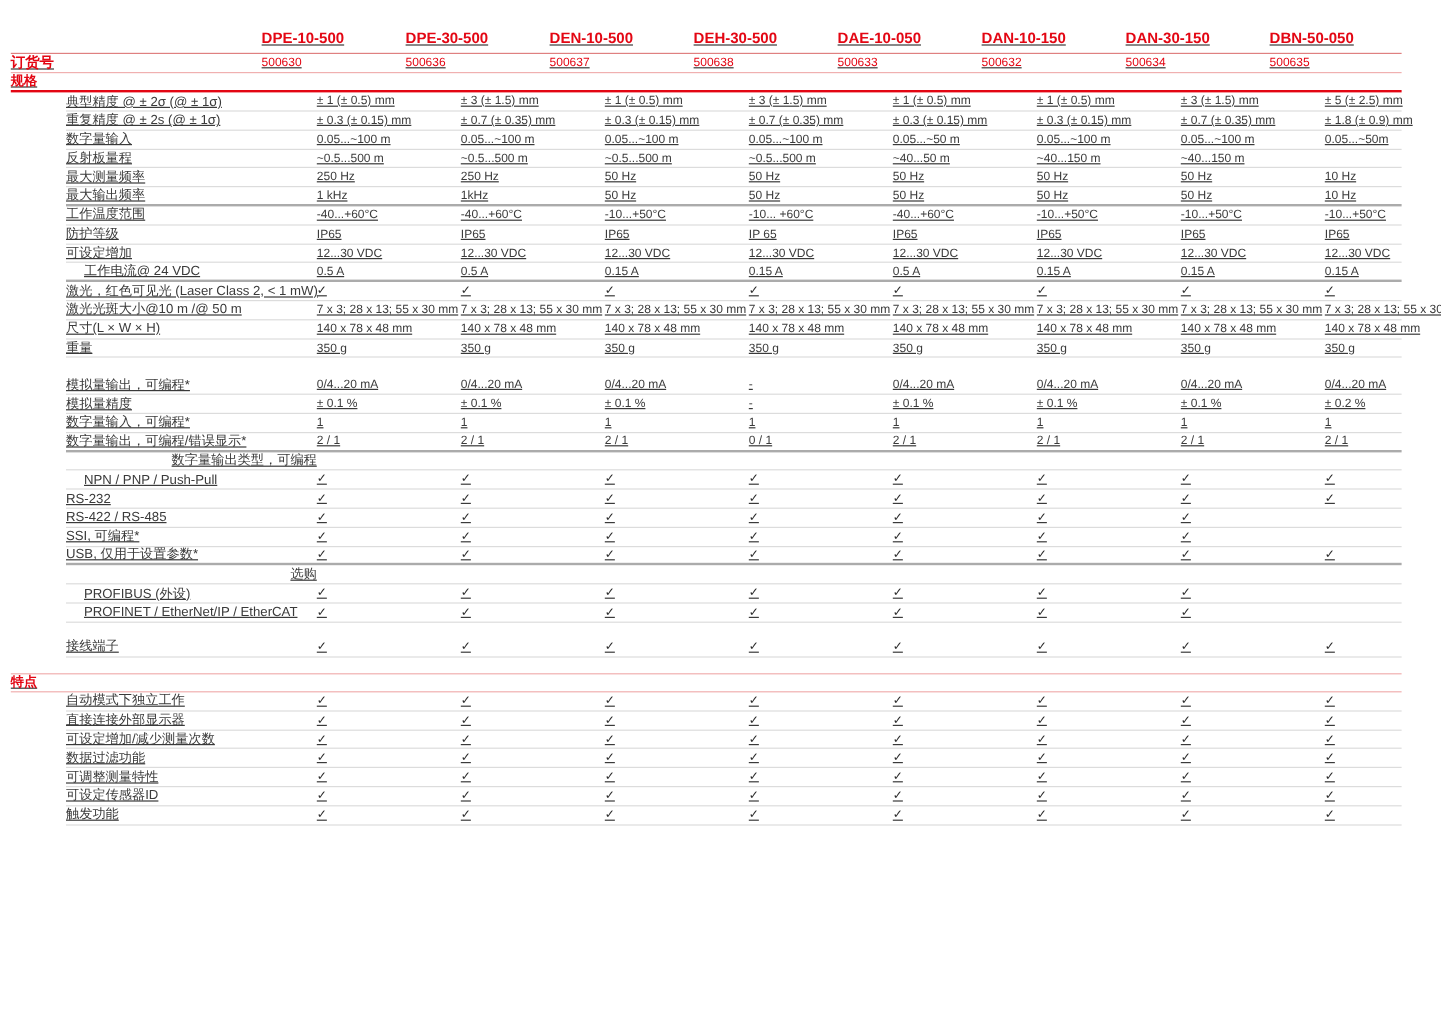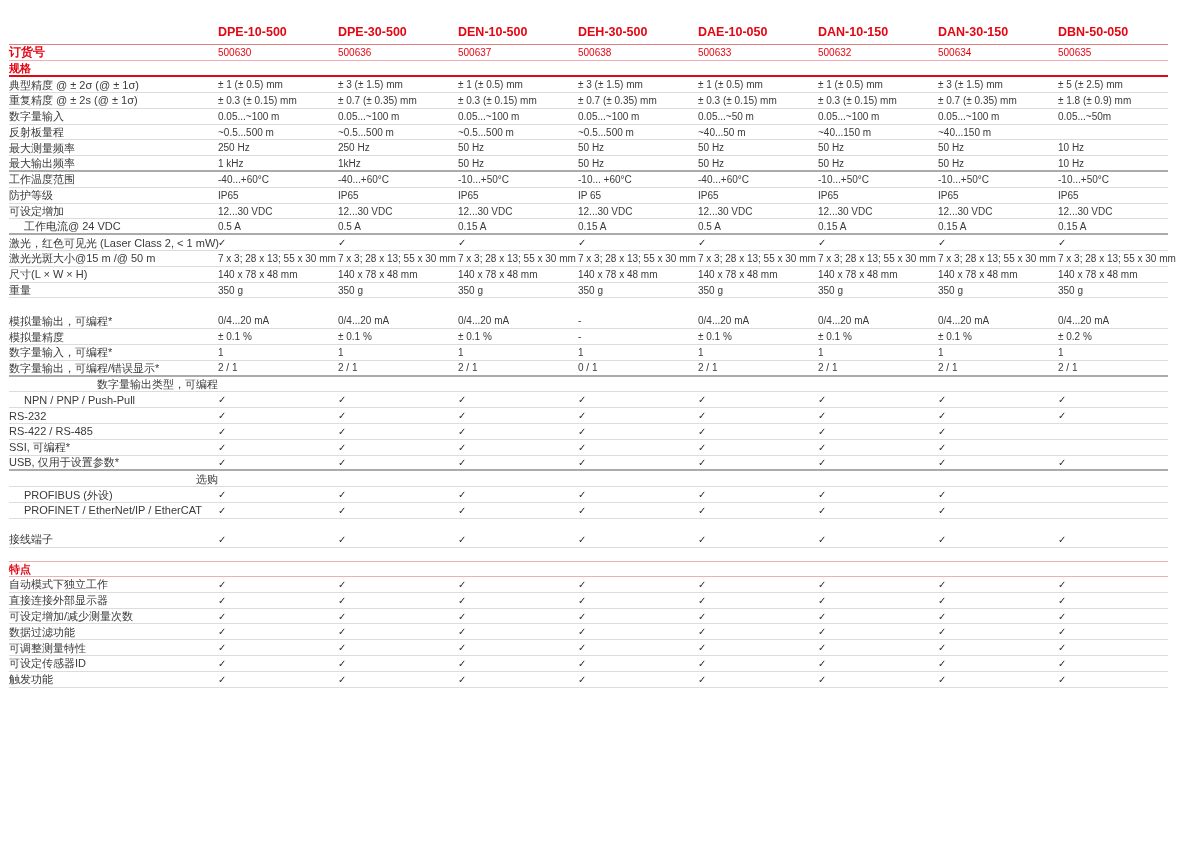--- a/index.html
+++ b/index.html
@@ -1,31 +1,31 @@
 <!DOCTYPE html>
 <html><head>
 <meta charset="utf-8">
 <style>
   * { box-sizing: border-box; margin: 0; padding: 0; }
   html,body { width: 1201px; height: 849px; background:#fff; overflow:hidden; }
   body { font-family: "Liberation Sans","DejaVu Sans",sans-serif; color:#3a3a3a; }
-  .tbl { margin: 26px 0 0 9px; width: 1159px; }
+  .tbl { margin: 26px 0 0 9px; width: 1159px; text-decoration: underline; }
   .r { display: grid; grid-template-columns: 209px repeat(7,120px) 110px; align-items: center; }
   .r .c { white-space: nowrap; overflow: visible; line-height: 1.1; }
   .model-row { padding: 0 0 4px 0; border-bottom: 1.6px solid #df8080; }
   .model-row .c { font-size: 12.5px; font-weight: bold; color:#e30613; }
   .order-row { min-height: 16px; border-bottom: 1.4px solid #f0b0b0; }
   .order-row .lab { font-size: 12px; font-weight: bold; color:#e30613; }
   .order-row .c.val { font-size: 10px; color:#e30613; }
   .sec-head { min-height: 16.5px; }
   .sec-head .lab { font-size: 11px; font-weight: bold; color:#e30613; }
   .sec-head.top-rule { border-top: 1.4px solid #f0b0b0; }
   .sec-head.strong-rule { border-bottom: 2px solid #e30613; }
   .sec-head.soft-rule { border-bottom: 1.4px solid #f0b0b0; }
-  .row { min-height: 15.8px; border-bottom: 1px solid #dcdcdc; }
+  .row { min-height: 15.8px; border-bottom: 1px solid #dcdcdc; margin-left: 46px; }
   .row.strong { border-bottom: 2px solid #ababab; }
   .row .lab { font-size: 11px; color:#3a3a3a; }
   .row .lab.indent { padding-left: 15px; }
   .row .c.val { font-size: 10px; color:#3a3a3a; }
   .row .c.val.chk { font-size: 10px; color:#2e2e2e; }
   .row.subhead .lab { font-size: 11px; color:#3a3a3a;text-align:right; }
   .gap { height: 15px; }
   .gap2 { height: 13px; }
 </style>
 </head>
@@ -172,21 +172,21 @@
       <div class="c val chk">✓</div>
       <div class="c val chk">✓</div>
       <div class="c val chk">✓</div>
       <div class="c val chk">✓</div>
       <div class="c val chk">✓</div>
       <div class="c val chk">✓</div>
       <div class="c val chk">✓</div>
       <div class="c val chk">✓</div>
     </div>
     <div class="r row">
-      <div class="c lab">激光光斑大小@15 m /@ 50 m</div>
+      <div class="c lab">激光光斑大小@10 m /@ 50 m</div>
       <div class="c val">7 x 3; 28 x 13; 55 x 30 mm</div>
       <div class="c val">7 x 3; 28 x 13; 55 x 30 mm</div>
       <div class="c val">7 x 3; 28 x 13; 55 x 30 mm</div>
       <div class="c val">7 x 3; 28 x 13; 55 x 30 mm</div>
       <div class="c val">7 x 3; 28 x 13; 55 x 30 mm</div>
       <div class="c val">7 x 3; 28 x 13; 55 x 30 mm</div>
       <div class="c val">7 x 3; 28 x 13; 55 x 30 mm</div>
       <div class="c val">7 x 3; 28 x 13; 55 x 30 mm</div>
     </div>
     <div class="r row">

